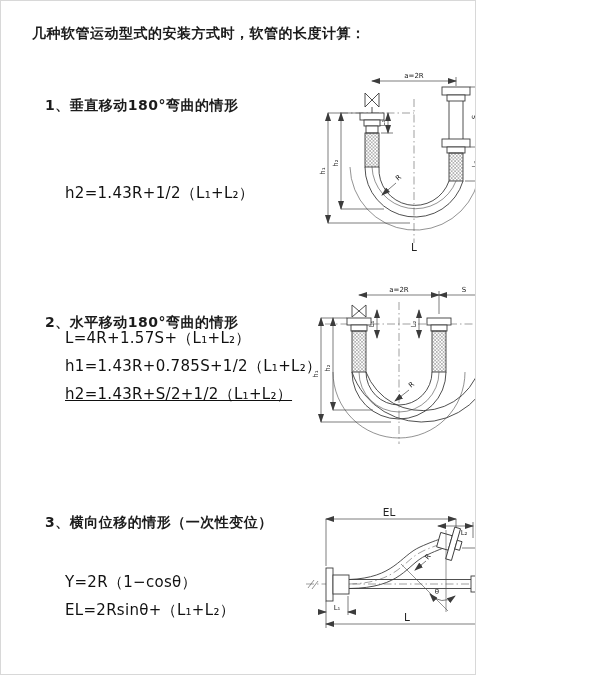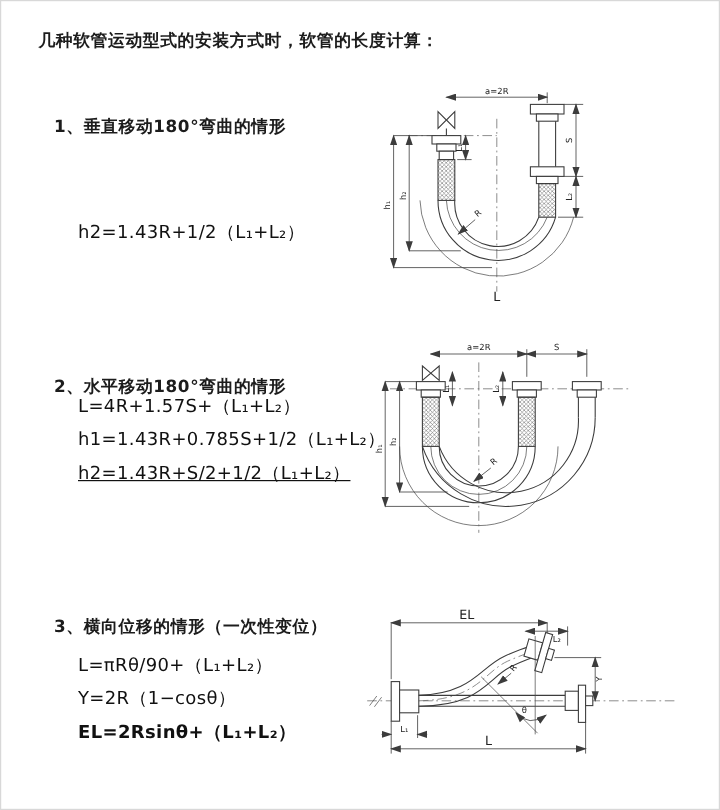--- a/index.html
+++ b/index.html
@@ -1,17 +1,17 @@
 <!DOCTYPE html>
 <html><head>
 <meta charset="utf-8">
 <style>
   html,body{margin:0;padding:0;background:#fff;}
   .page{
-    position:relative;width:600px;height:675px;box-sizing:border-box;
+    position:relative;width:476px;height:675px;box-sizing:border-box;
     background:#fff;border:1px solid #d8d8d8;overflow:hidden;
     font-family:"DejaVu Sans","Liberation Sans",sans-serif;color:#1c1c1c;
   }
   .doc-title{position:absolute;left:31px;top:24px;font-size:14px;font-weight:600;letter-spacing:.5px;}
   .sec-heading{position:absolute;font-size:14px;font-weight:600;letter-spacing:.5px;text-align:center;}
   .formula{position:absolute;font-size:15px;font-weight:400;letter-spacing:.3px;color:#111;}
   .diagram{position:absolute;}
   
   svg .ln{fill:none;stroke:#3c3c3c;stroke-width:0.9;}
   svg .thin{fill:none;stroke:#4a4a4a;stroke-width:0.6;}
@@ -212,23 +212,22 @@
       <text class="lbl" x="7" y="90" transform="rotate(-90 7 90)" text-anchor="middle">h₁</text>
     </g>
     <g>
       <line class="dim" x1="22" y1="34" x2="22" y2="126" marker-start="url(#m2s)" marker-end="url(#m2e)"></line>
       <line class="dim" x1="22" y1="126" x2="62" y2="126"></line>
       <text class="lbl" x="19" y="84" transform="rotate(-90 19 84)" text-anchor="middle">h₂</text>
     </g>
   </svg>
 
   <div class="sec-heading" style="left:44px;top:513px;">3、横向位移的情形（一次性变位）</div>
-  <div class="formula" style="left:64px;top:544px;">L=πRθ/90+（L₁+L₂）</div>
   <div class="formula" style="left:64px;top:572px;">Y=2R（1−cosθ）</div>
-  <div class="formula" style="left:64px;top:600px;font-weight:bold;">EL=2Rsinθ+（L₁+L₂）</div>
+  <div class="formula" style="left:64px;top:600px;">EL=2Rsinθ+（L₁+L₂）</div>
 
   <svg class="diagram" style="left:303px;top:503px;" width="297" height="135" viewBox="0 0 297 135">
     <defs>
       <marker id="m3e" markerWidth="9" markerHeight="7" refX="8" refY="3" orient="auto" markerUnits="userSpaceOnUse">
         <path d="M0,0 L9,3 L0,6 z" fill="#3c3c3c"></path>
       </marker>
       <marker id="m3s" markerWidth="9" markerHeight="7" refX="1" refY="3" orient="auto" markerUnits="userSpaceOnUse">
         <path d="M9,0 L0,3 L9,6 z" fill="#3c3c3c"></path>
       </marker>
     </defs>

